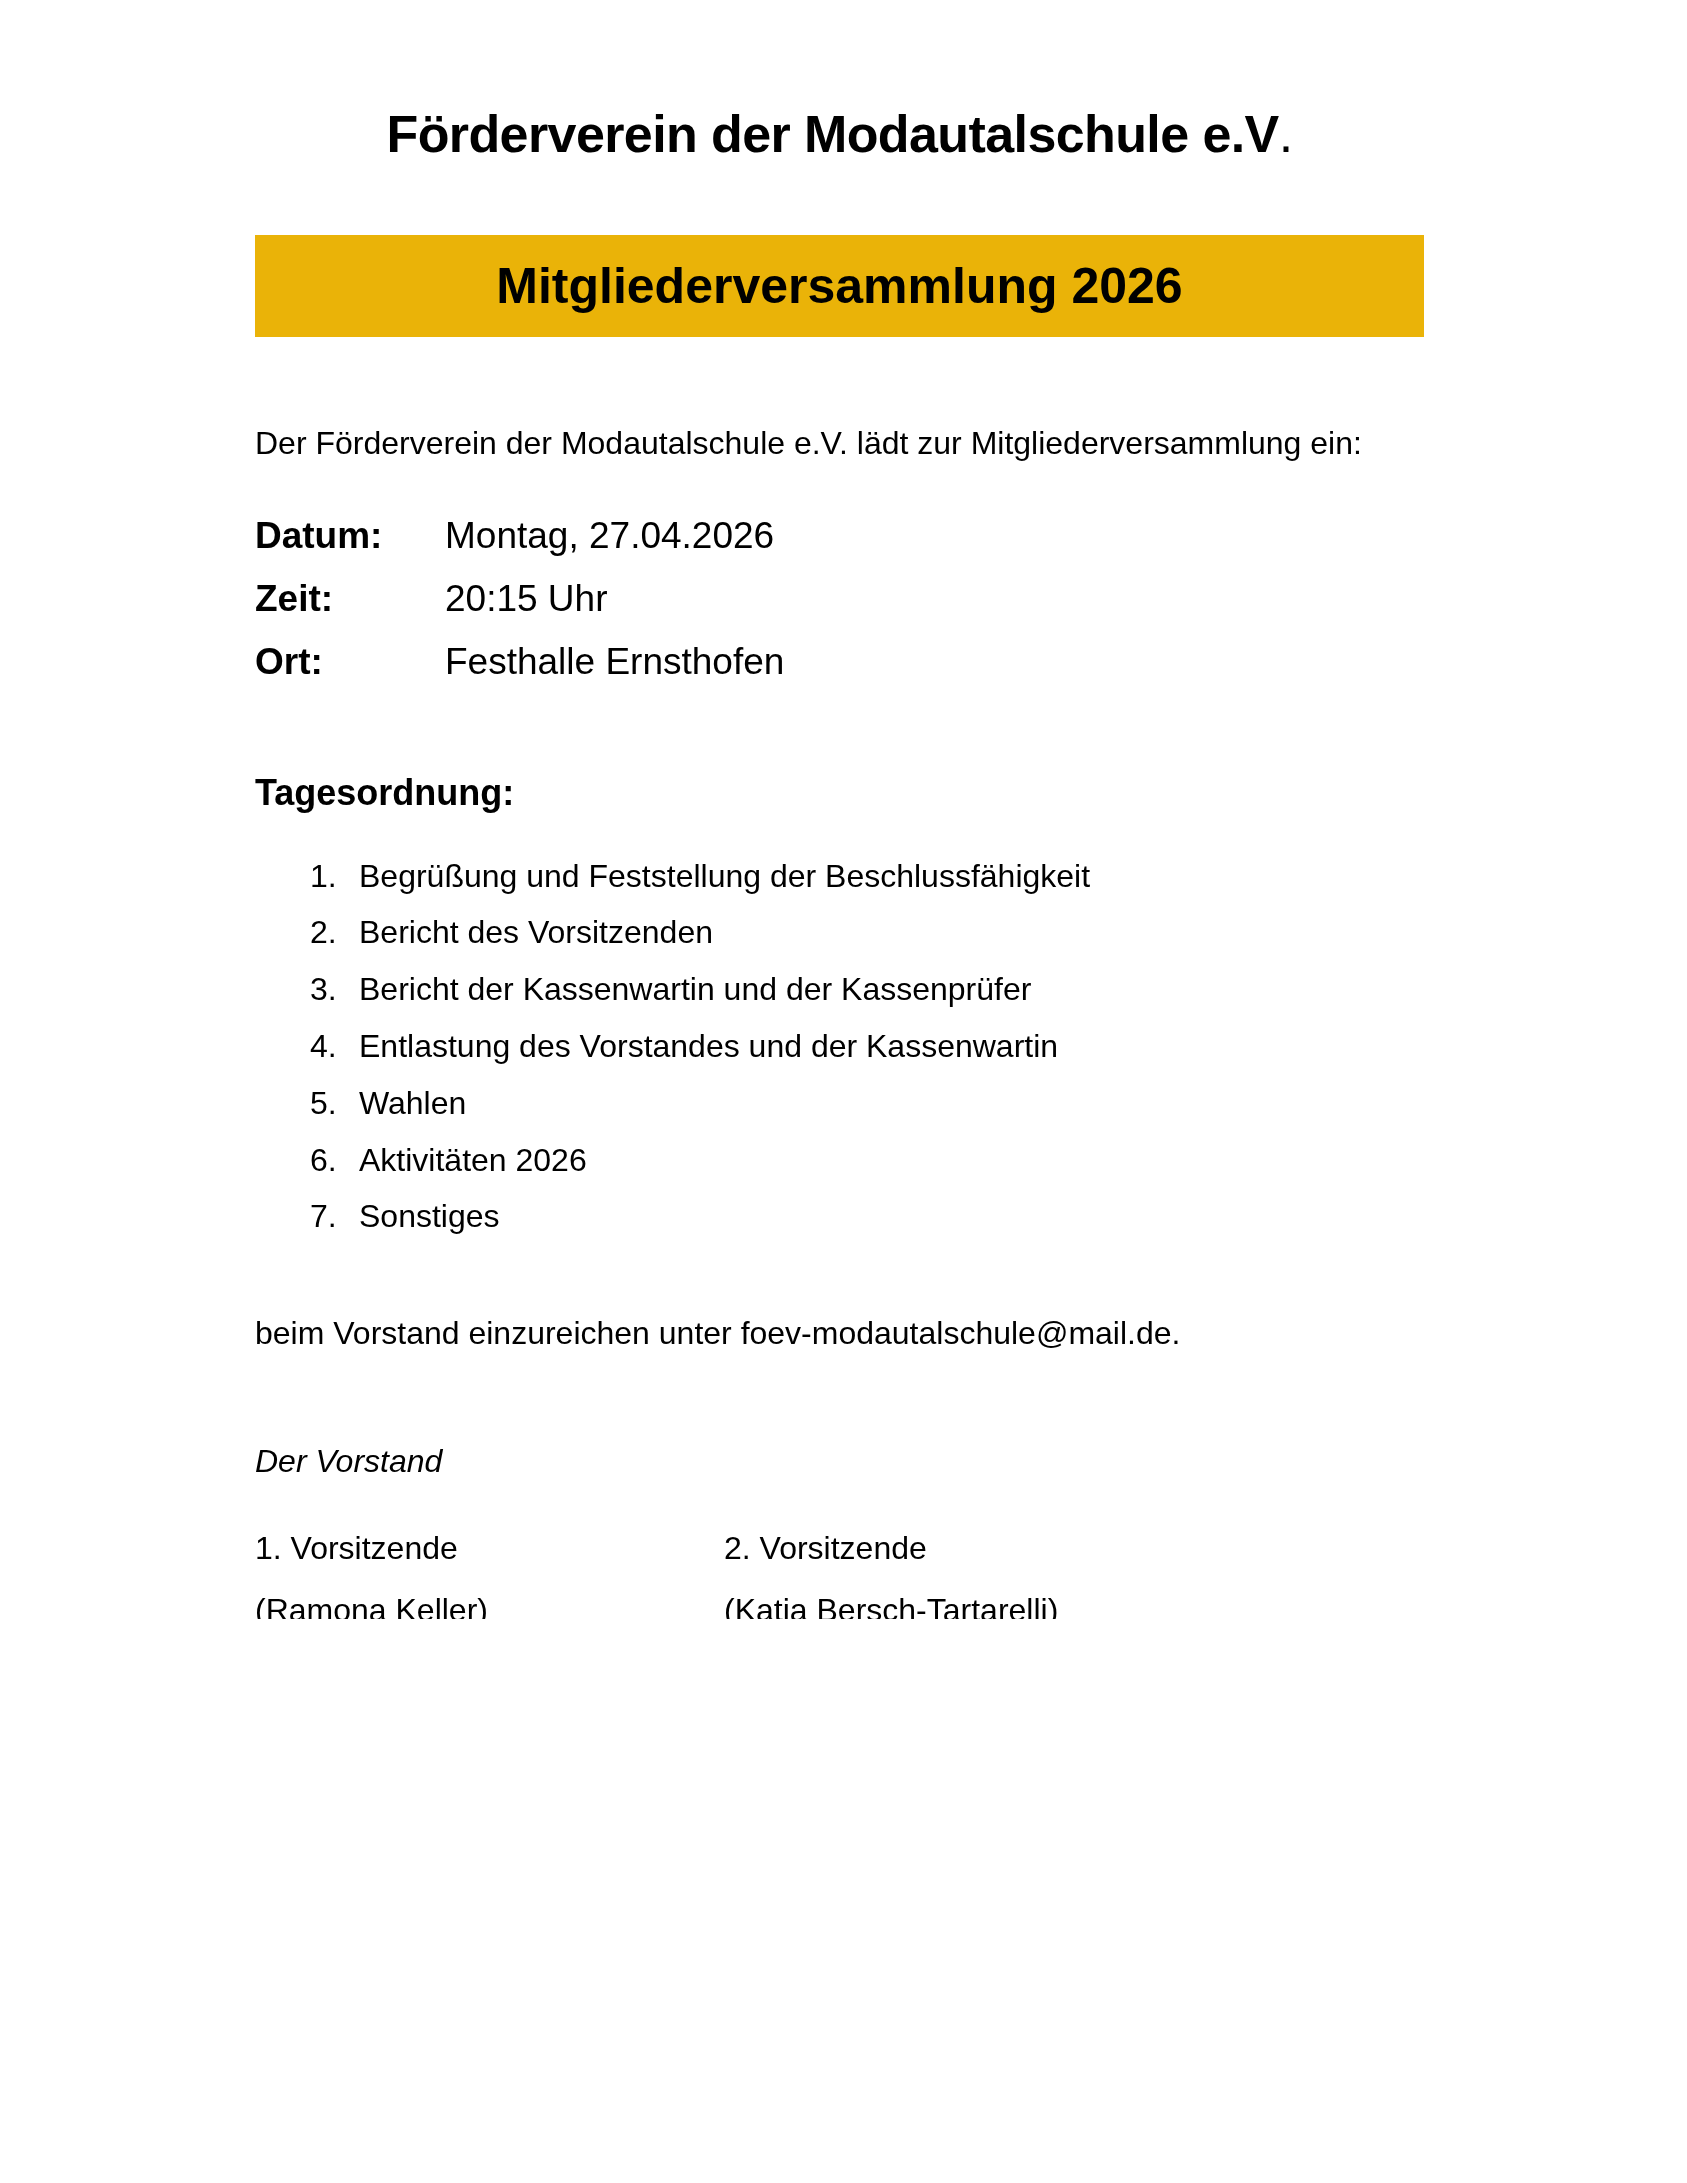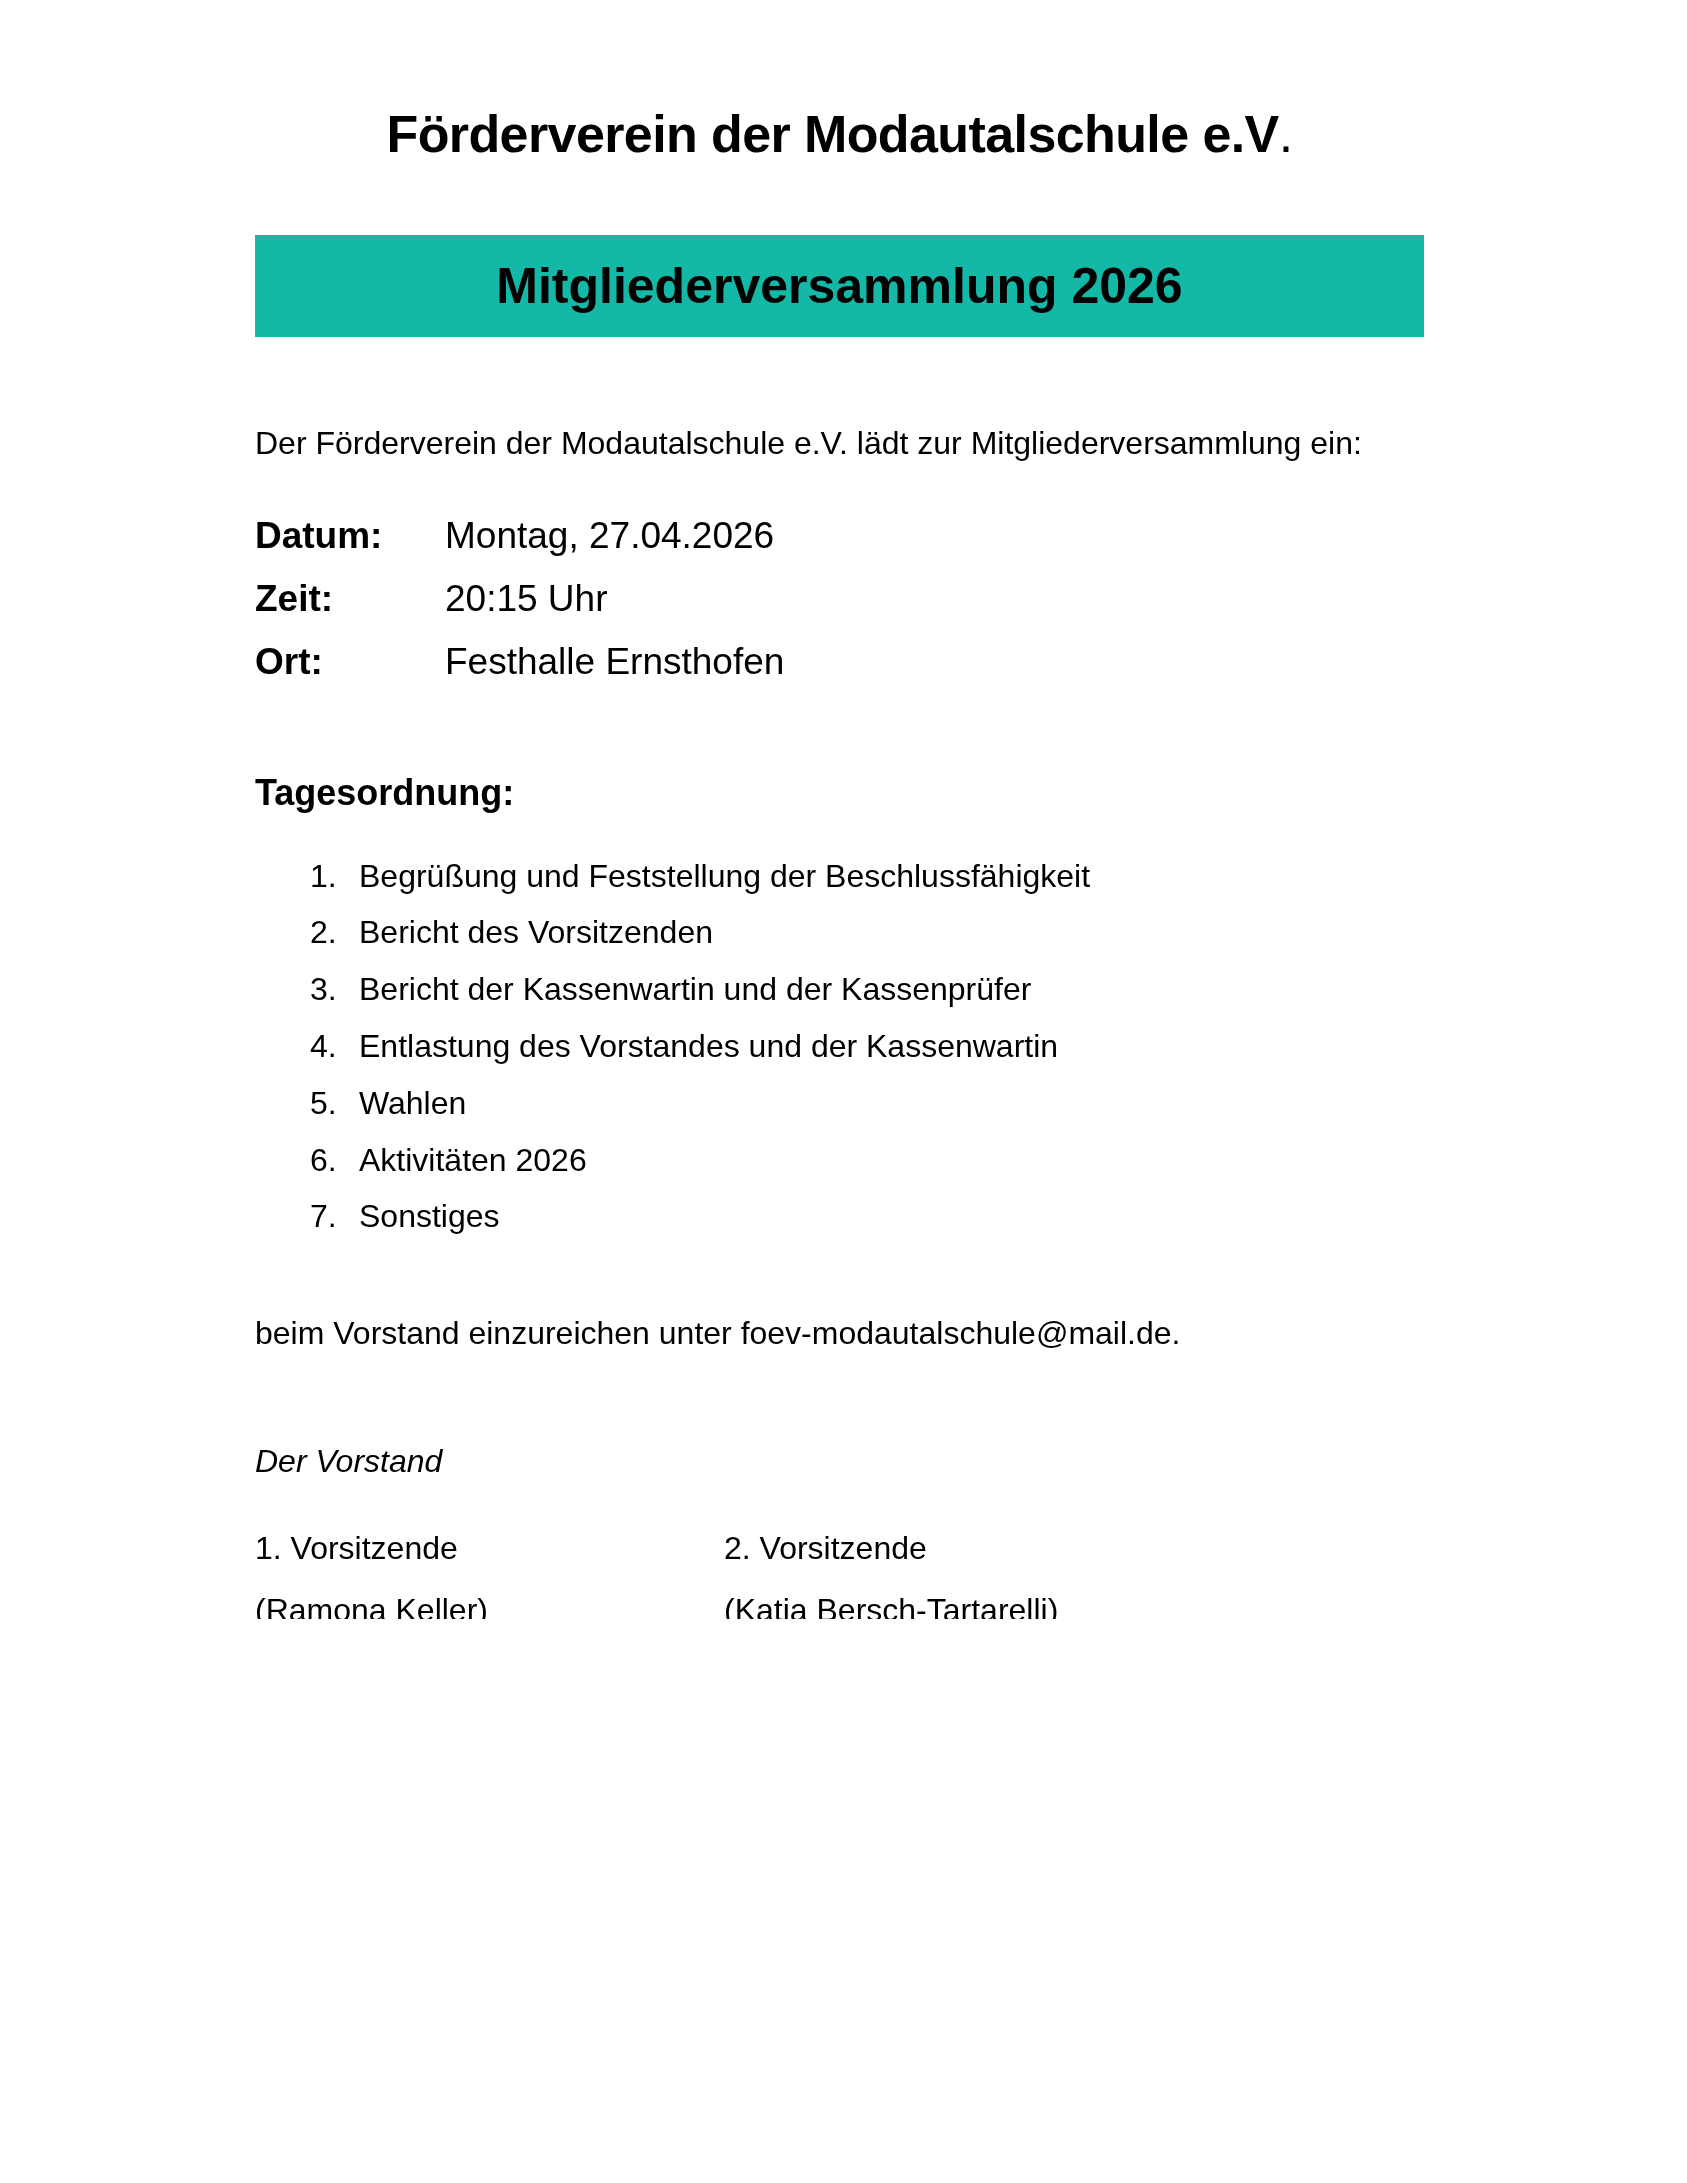--- a/index.html
+++ b/index.html
@@ -34,21 +34,21 @@
   }
   .doc-subtitle {
     margin-top: 27px;
     text-align: center;
     font-size: 32px;
     line-height: 1.2;
   }
   .banner {
     margin-top: 70px;
     height: 102px;
-    background: #14b8a6;
+    background: #eab308;
     display: flex;
     align-items: center;
     justify-content: center;
     font-size: 50px;
     font-weight: 700;
   }
   .intro {
     margin-top: 87px;
     font-size: 32px;
     line-height: 1.2;

